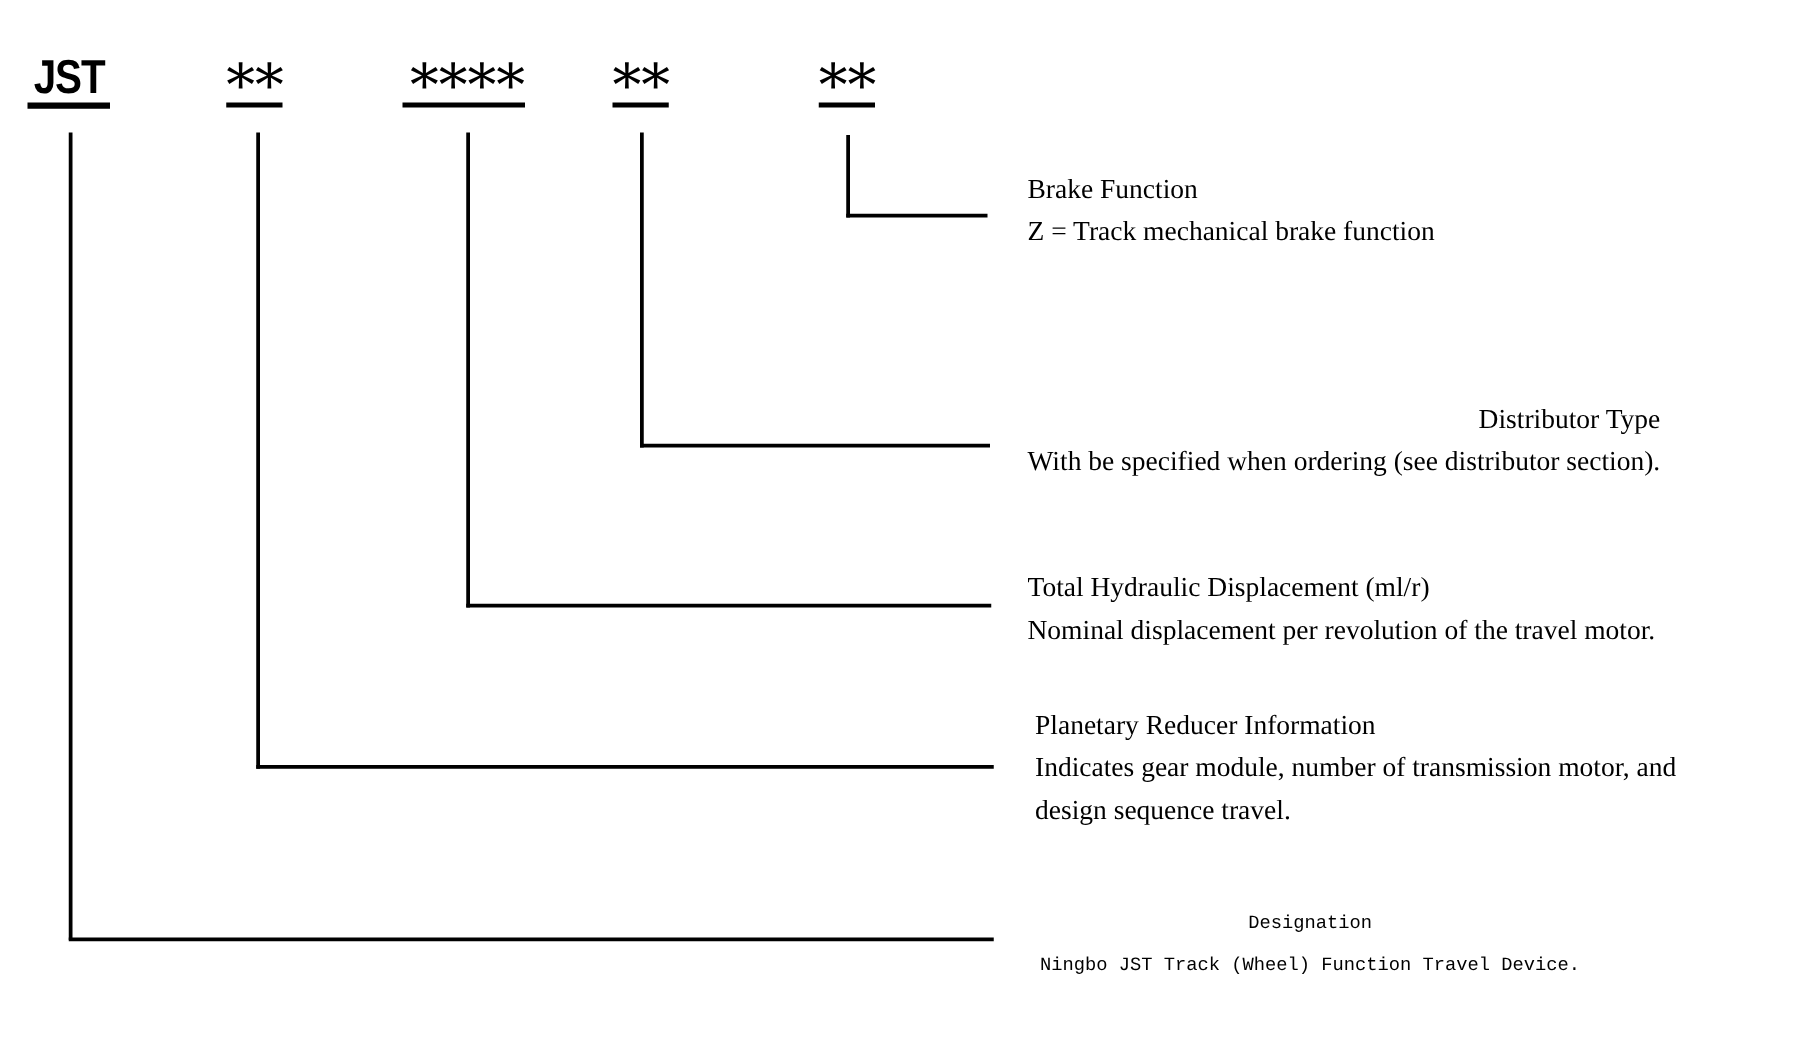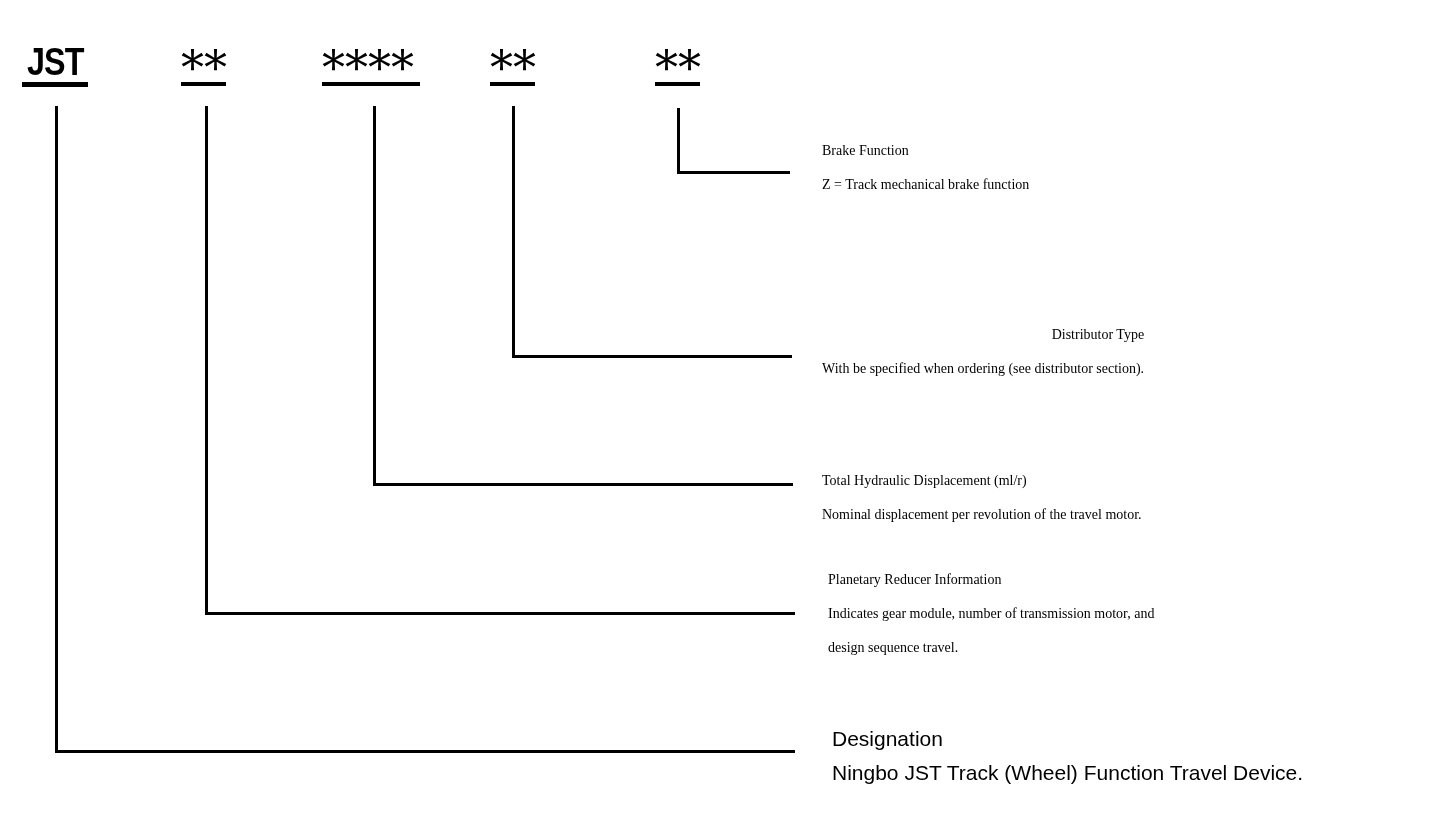--- a/index.html
+++ b/index.html
@@ -6,21 +6,21 @@
   .canvas {
     position:relative; width:1444px; height:833px;
     background:#ffffff; overflow:hidden;
     font-family:"Liberation Serif","DejaVu Serif",serif;
     color:#000000;
   }
 
   
   .code-seg {
     position:absolute; top:30px; height:52px;
-    border-bottom:4px solid #000; text-align:left;
+    border-bottom:4px solid #000; text-align:right;
   }
   #seg-jst   { left:22px;  width:66px; border-bottom-width:5px; }
   #seg-s1    { left:181px; width:45px; }
   #seg-s2    { left:322px; width:98px; }
   #seg-s3    { left:490px; width:45px; }
   #seg-s4    { left:655px; width:45px; }
 
   .prefix-text {
     display:block; font-family:"Liberation Sans","DejaVu Sans",sans-serif;
     font-weight:bold; font-size:38px; line-height:45px; padding-top:10px;
@@ -42,28 +42,28 @@
   #v3 { left:373px; top:106px; height:380px; }
   #v4 { left:512px; top:106px; height:252px; }
   #v5 { left:677px; top:108px; height:66px;  }
   #h1 { left:55px;  top:750px; width:740px; }
   #h2 { left:205px; top:612px; width:590px; }
   #h3 { left:373px; top:483px; width:420px; }
   #h4 { left:512px; top:355px; width:280px; }
   #h5 { left:677px; top:171px; width:113px; }
 
   
-  .section { position:absolute; font-size:14px; line-height:34px; white-space:nowrap; }
+  .section { position:absolute; font-size:22px; line-height:34px; white-space:nowrap; }
   #sec-brake        { left:822px; top:134px; }
   #sec-distributor  { left:822px; top:318px;text-align:right; }
-  #sec-displacement { left:822px; top:464px; }
+  #sec-displacement { left:822px; top:453px; }
   #sec-planetary    { left:828px; top:563px;font-family:Liberation Serif, serif; }
   #sec-designation  { left:832px; top:722px;
-                      font-family:Liberation Sans, sans-serif;
-                      font-size:21px; }
+                      font-family:Liberation Mono, monospace;
+                      font-size:15px;text-align:center; }
 </style>
 </head>
 <body>
 
 <div class="canvas">
 
   <div class="code-seg" id="seg-jst">
     <span class="prefix-text">JST</span>
   </div>
   <div class="code-seg" id="seg-s1">

